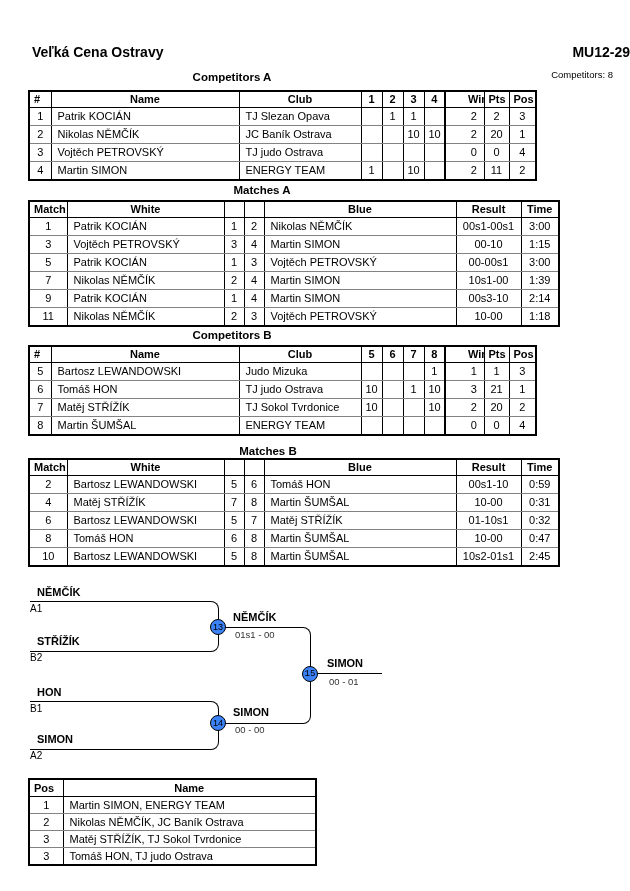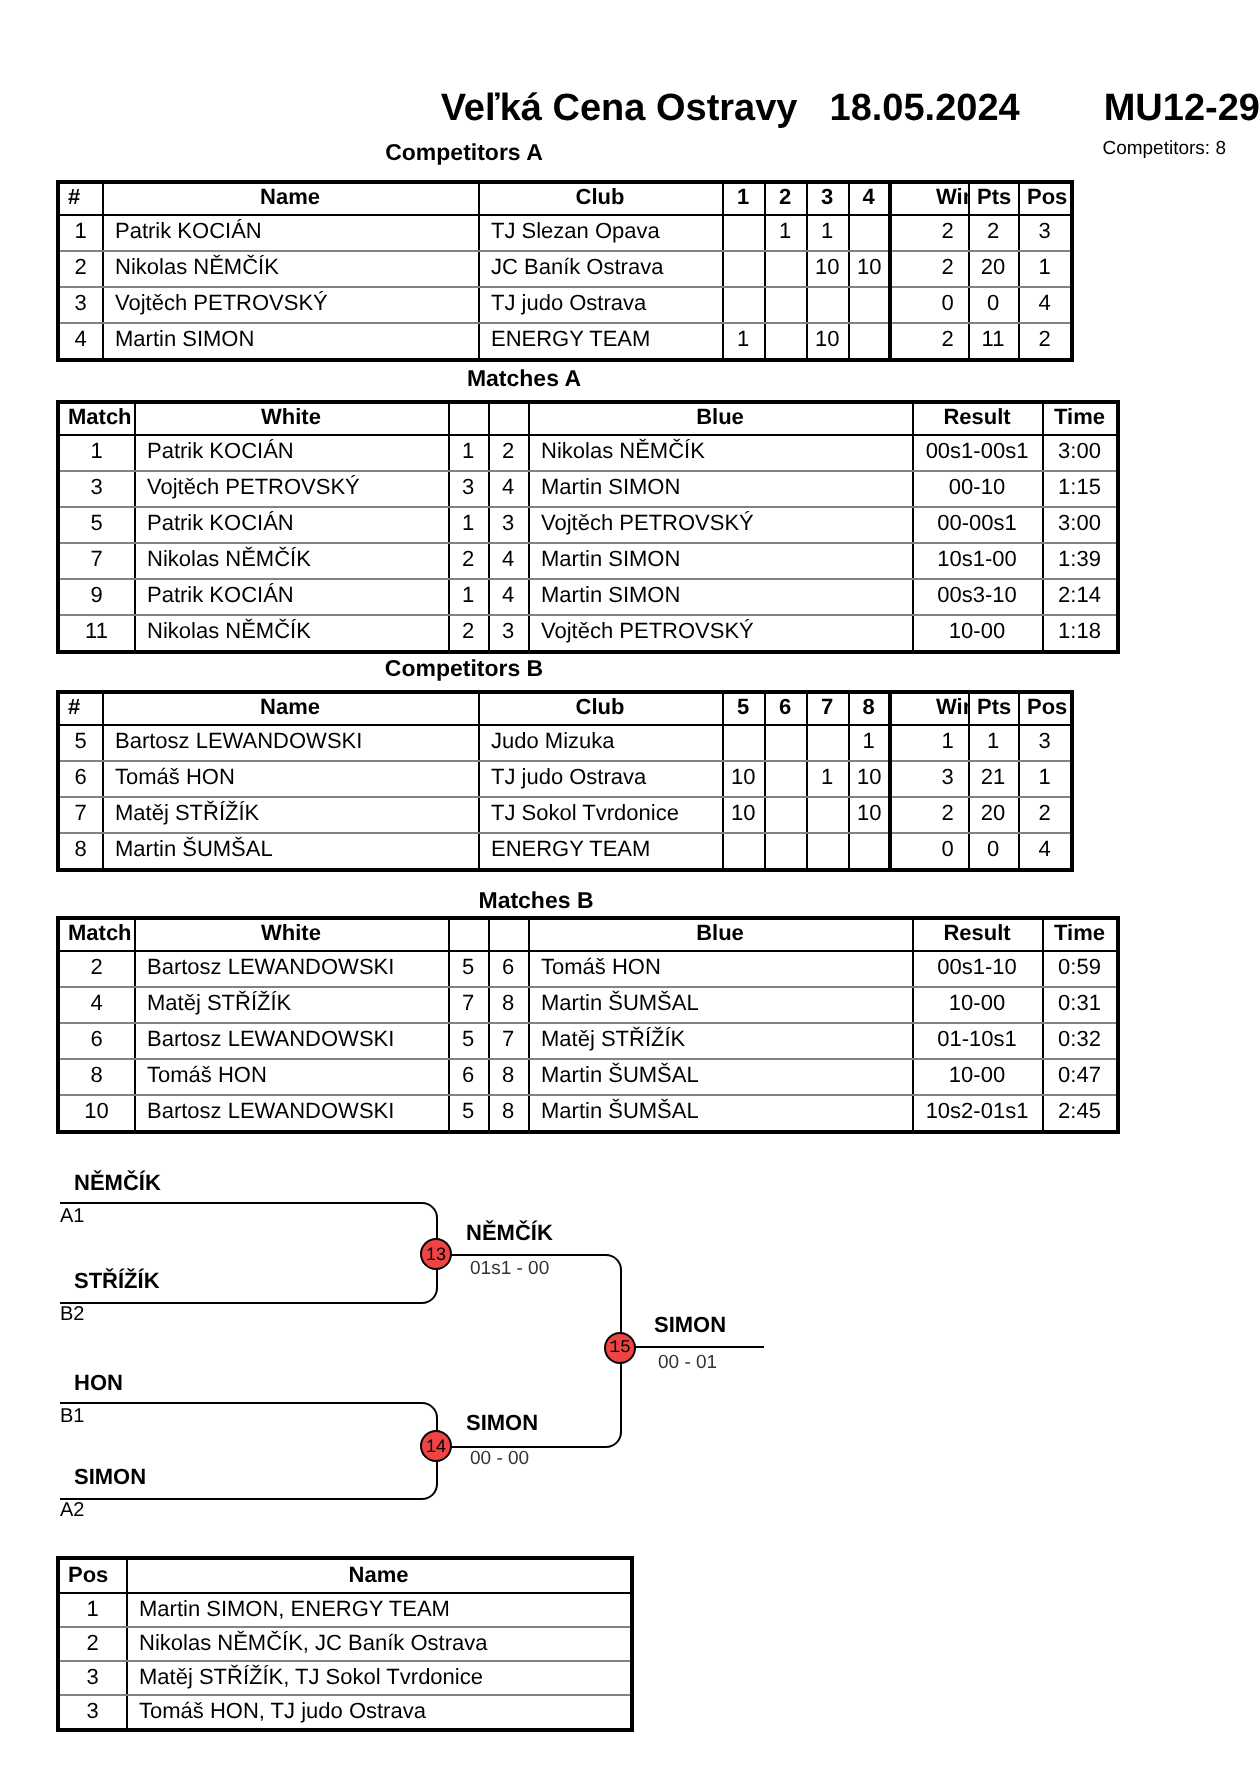--- a/index.html
+++ b/index.html
@@ -3,22 +3,22 @@
 <meta charset="utf-8">
 <style>
   html,body { margin:0; padding:0; background:#e8e8e8; }
   .page {
     position:relative; width:630px; height:891px; margin:0 auto;
     background:#ffffff; font-family:"Liberation Sans", sans-serif; color:#000;
     overflow:hidden;
   }
   .title-row {
     position:absolute; top:44px; left:0; right:0;
-    display:flex; justify-content:flex-end; align-items:baseline;
-    font-size:19px; font-weight:bold; white-space:nowrap;
+    display:flex; justify-content:space-between; align-items:baseline;
+    font-size:14px; font-weight:bold; white-space:nowrap;padding-left:32px;
   }
   .title-date { margin-left:16px; }
   .title-cat  { margin-left:42px; }
   .comp-count { position:absolute; top:69px; right:17px; font-size:9.5px; }
   .sec-title  { position:absolute; transform:translateX(-50%); font-size:11.5px; font-weight:bold; white-space:nowrap; }
 
   table.t {
     position:absolute; border-collapse:collapse; table-layout:fixed;
     background:#fff; border:2px solid #000; font-size:11px;
   }
@@ -40,34 +40,33 @@
 
   
   .bk-u {
     position:absolute;
     border-top:1px solid #000; border-right:1px solid #000; border-bottom:1px solid #000;
     border-radius:0 8px 8px 0;
   }
   .bk-stub { position:absolute; border-top:1px solid #000; }
   .bk-circle {
     position:absolute; width:14px; height:14px; border:1px solid #000; border-radius:50%;
-    background:#ef4444; font-size:9px; line-height:14px; text-align:center; z-index:2;
+    background:#3b82f6; font-size:9px; line-height:14px; text-align:center; z-index:2;
   }
   .bk-name { position:absolute; font-size:11px; font-weight:bold; white-space:nowrap; }
   .bk-seed { position:absolute; font-size:10px; white-space:nowrap; }
   .bk-res  { position:absolute; font-size:9.5px; color:#333; white-space:nowrap; }
 </style>
 </head>
 <body>
 
 <div class="page">
 
   <div class="title-row">
     <span>Veľká Cena Ostravy</span>
-    <span class="title-date">18.05.2024</span>
     <span class="title-cat">MU12-29</span>
   </div>
   <div class="comp-count">Competitors: 8</div>
 
   <div class="sec-title" style="left:232px; top:71px;">Competitors A</div>
   <table class="t" style="left:28px; top:90px; width:507px;">
     <colgroup>
         <col style="width:22px">
         <col style="width:188px">
         <col style="width:122px">

